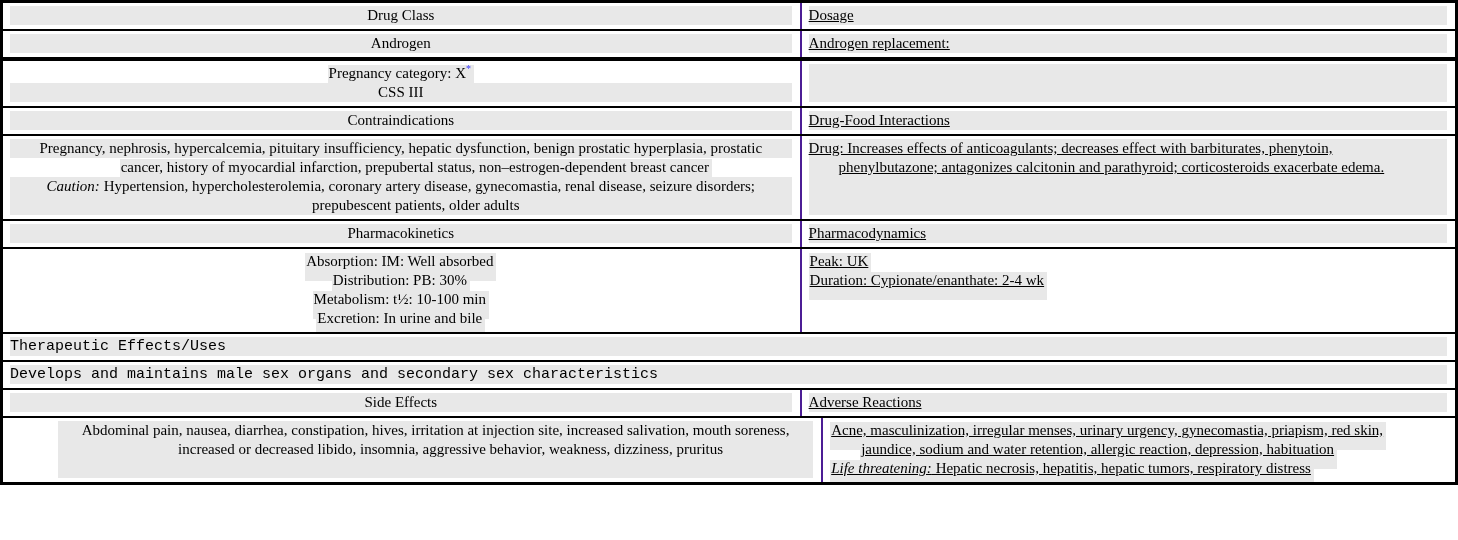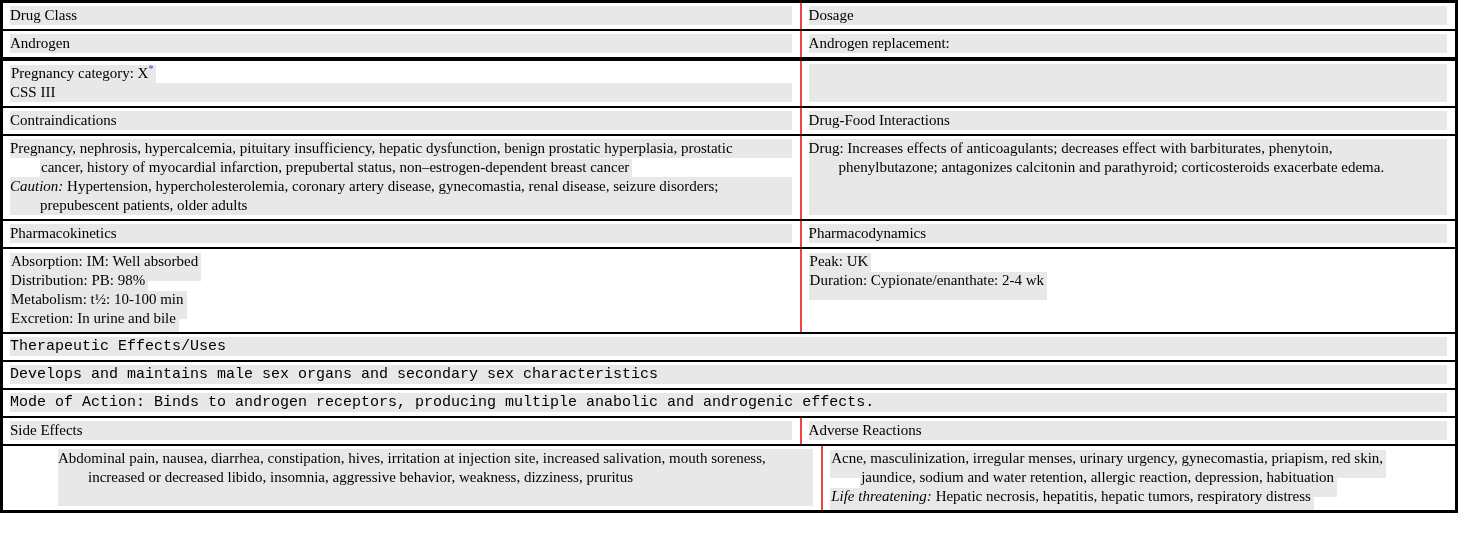--- a/index.html
+++ b/index.html
@@ -13,22 +13,22 @@
     color:#000;
   }
   .row{display:flex;border-bottom:2px solid #000;}
   .row:last-child{border-bottom:none;margin-left:48px;}
   .cell{
     box-sizing:border-box;
     padding:3px 8px 4px 7px;
     overflow:hidden;
     background:#fff;
   }
-  .cell.left{width:55%;border-right:2px solid #ef4444;}
-  .cell.right{width:45%;}
+  .cell.left{width:55%;border-right:2px solid #4c1d95;text-align:center;}
+  .cell.right{width:45%;text-decoration:underline;}
   .cell.full{width:100%;font-family:Liberation Mono, monospace;}
   .line{
     line-height:19px;
     min-height:19px;
     white-space:nowrap;
   }
   .line.fill{background:var(--hl,#e8e8e8);}
   .line.indent{padding-left:30px;}
   .line .hl{background:var(--hl,#e8e8e8);padding:0 3px 12px 1px;}
   .line i{font-style:italic;}
@@ -96,42 +96,37 @@
       <div class="cell left">
         <div class="line fill"><span class="txt"><span>Pharmacokinetics</span></span></div>
       </div>
       <div class="cell right">
         <div class="line fill"><span class="txt"><span>Pharmacodynamics</span></span></div>
       </div>
     </div>
     <div class="row">
       <div class="cell left">
         <div class="line"><span class="hl"><span>Absorption: IM: Well absorbed</span></span></div>
-        <div class="line"><span class="hl"><span>Distribution: PB: 98%</span></span></div>
+        <div class="line"><span class="hl"><span>Distribution: PB: 30%</span></span></div>
         <div class="line"><span class="hl"><span>Metabolism: t½: 10-100 min</span></span></div>
         <div class="line"><span class="hl"><span>Excretion: In urine and bile</span></span></div>
       </div>
       <div class="cell right">
         <div class="line"><span class="hl"><span>Peak: UK</span></span></div>
         <div class="line"><span class="hl"><span>Duration: Cypionate/enanthate: 2-4 wk</span></span></div>
       </div>
     </div>
     <div class="row">
       <div class="cell full">
         <div class="line fill"><span class="txt"><span>Therapeutic Effects/Uses</span></span></div>
       </div>
     </div>
     <div class="row">
       <div class="cell full">
         <div class="line fill"><span class="txt"><span>Develops and maintains male sex organs and secondary sex characteristics</span></span></div>
-      </div>
-    </div>
-    <div class="row">
-      <div class="cell full">
-        <div class="line fill"><span class="txt"><span>Mode of Action: Binds to androgen receptors, producing multiple anabolic and androgenic effects.</span></span></div>
       </div>
     </div>
     <div class="row">
       <div class="cell left">
         <div class="line fill"><span class="txt"><span>Side Effects</span></span></div>
       </div>
       <div class="cell right">
         <div class="line fill"><span class="txt"><span>Adverse Reactions</span></span></div>
       </div>
     </div>

